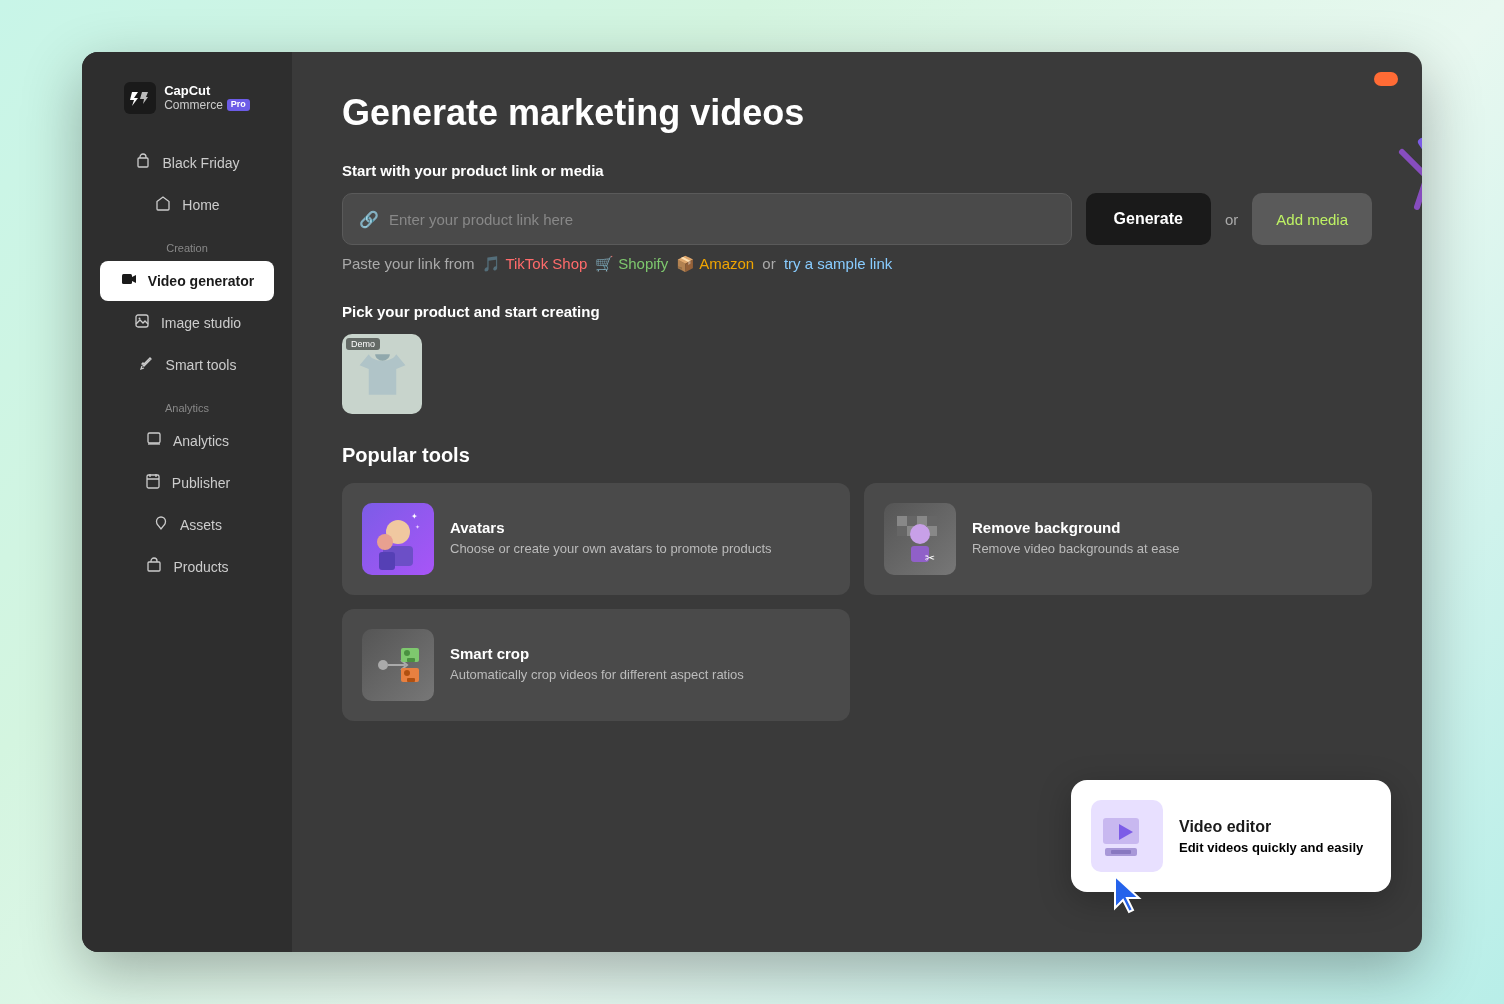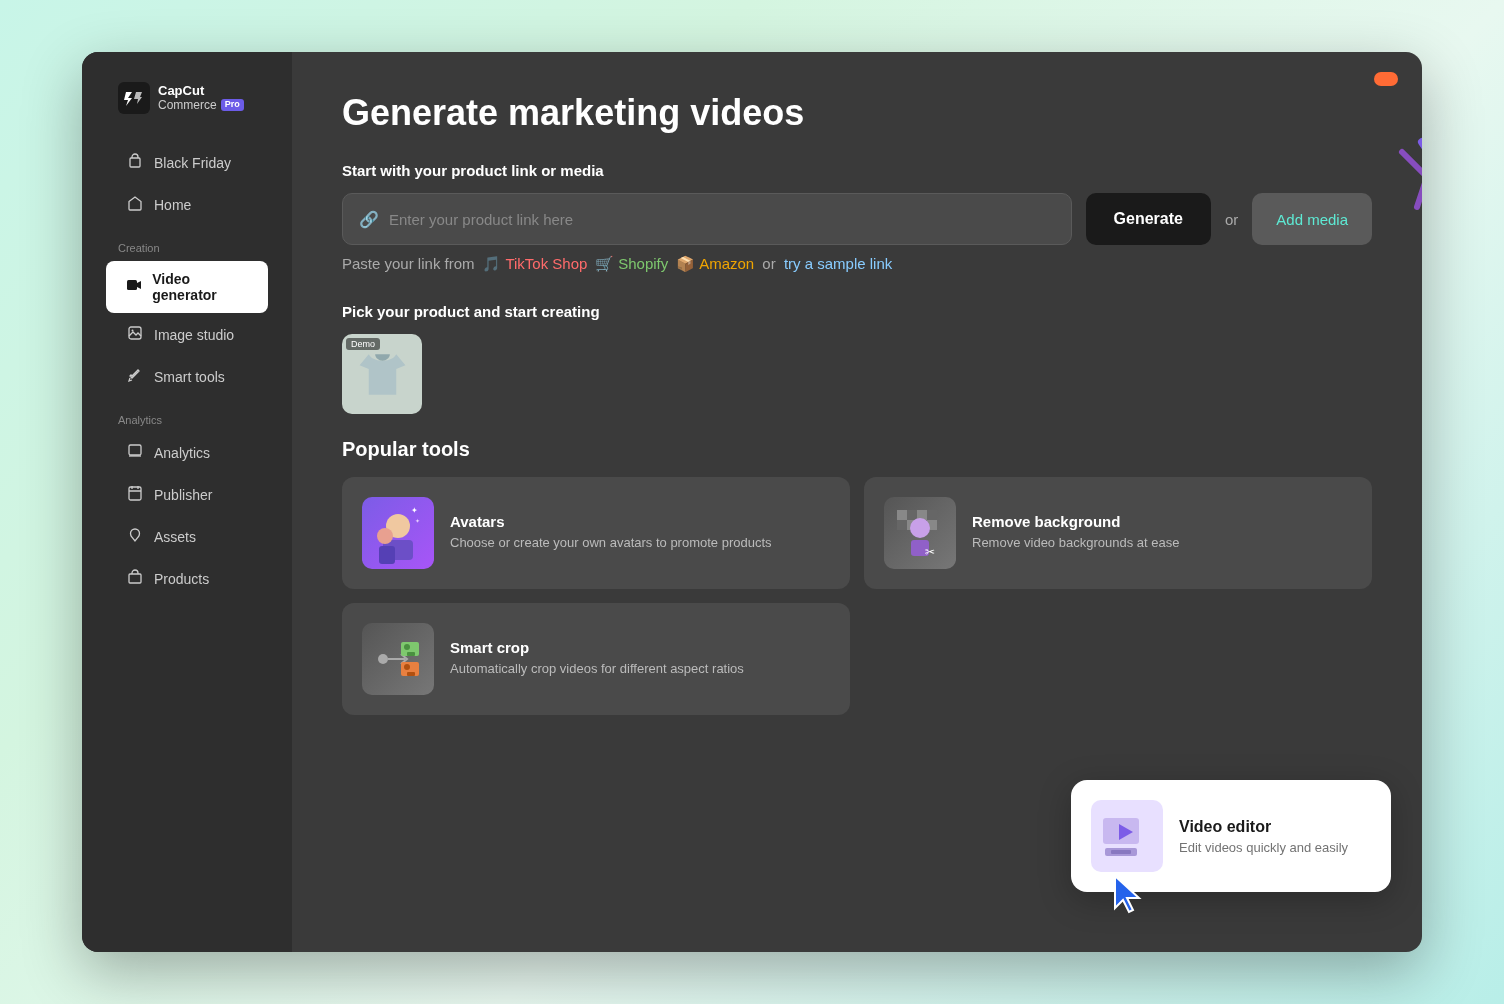--- a/index.html
+++ b/index.html
@@ -20,23 +20,24 @@
       overflow: hidden;
       display: flex;
       box-shadow: 0 20px 60px rgba(0,0,0,0.3);
       position: relative;
     }
     
     .sidebar {
       width: 210px;
       min-width: 210px;
       background: #2e2e2e;
-      padding: 20px 16px;
+      padding: 20px 1px;
       display: flex;
       flex-direction: column;
+      align-items: center;
     }
     .logo-area {
       padding: 10px 20px 28px 20px;
       display: flex;
       align-items: center;
       gap: 8px;
     }
     .logo-icon {
       width: 32px;
       height: 32px;
@@ -155,21 +156,21 @@
       font-size: 16px;
       font-weight: 600;
       cursor: pointer;
     }
     .or-text {
       color: #aaa;
       font-size: 15px;
     }
     .add-media-btn {
       background: #5a5a5a;
-      color: #5eead4;
+      color: #bef264;
       border: none;
       border-radius: 10px;
       padding: 0 24px;
       height: 52px;
       font-size: 15px;
       font-weight: 500;
       cursor: pointer;
     }
     .hint-text {
       font-size: 15px;
@@ -191,21 +192,21 @@
       color: #fff;
       margin-bottom: 14px;
     }
     .product-thumb {
       width: 80px;
       height: 80px;
       border-radius: 10px;
       overflow: hidden;
       background: #c8d4cc;
       position: relative;
-      margin-bottom: 24px;
+      margin-bottom: 30px;
     }
     .product-thumb-img {
       width: 100%;
       height: 100%;
       display: flex;
       align-items: center;
       justify-content: center;
       position: relative;
     }
     .demo-badge {
@@ -294,21 +295,22 @@
     }
     .tooltip-info {}
     .tooltip-name {
       font-size: 16px;
       font-weight: 700;
       color: #1a1a1a;
       margin-bottom: 4px;
     }
     .tooltip-desc {
       font-size: 13px;
-      color: #737373;
+      color: #000000;
+      font-weight: bold;
     }
     
     .deco-purple {
       position: absolute;
       top: 80px;
       right: -20px;
       width: 80px;
       height: 100px;
       overflow: visible;
       z-index: 2;

